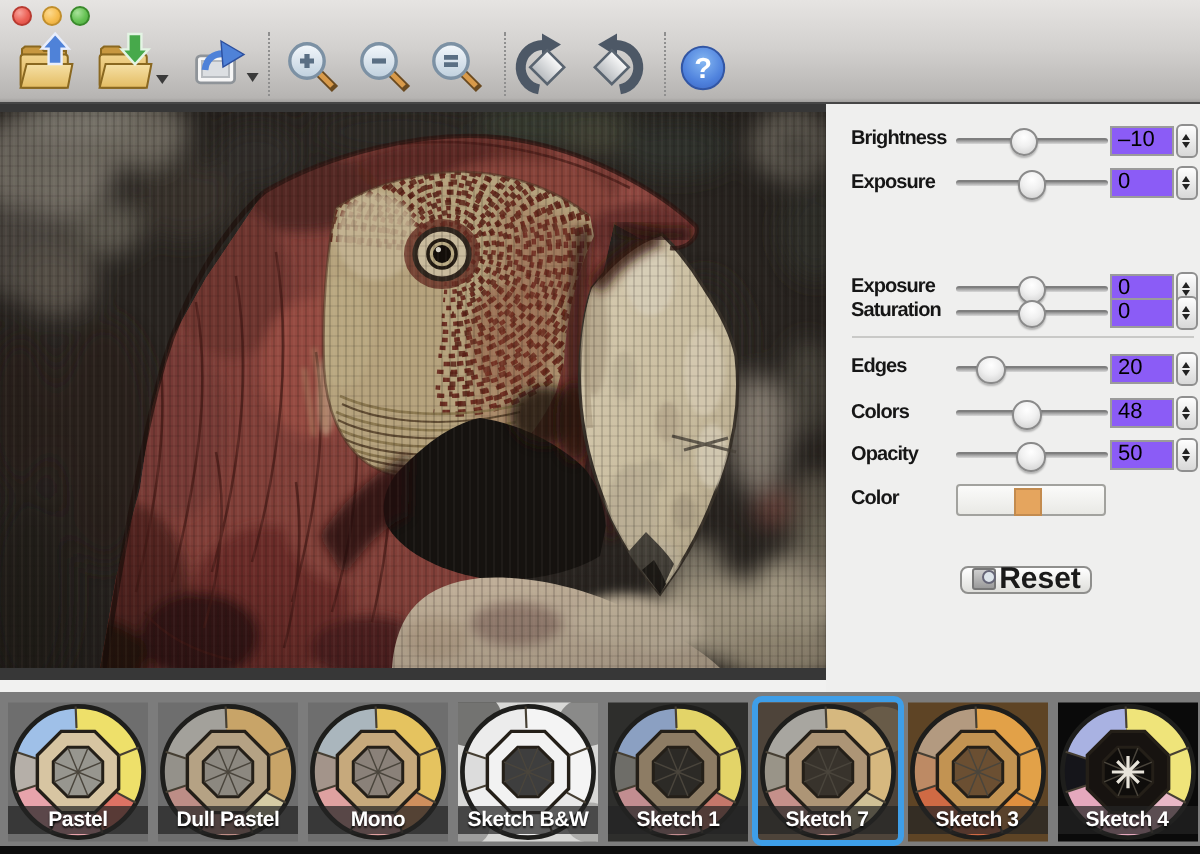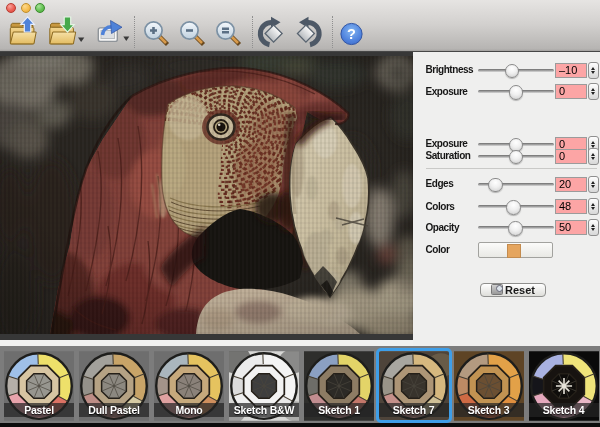--- a/index.html
+++ b/index.html
@@ -8,21 +8,21 @@
  border-bottom:1px solid #464646;box-sizing:border-box}
 .tl{position:absolute;width:8px;height:8px;border-radius:50%;top:3px}
 .sep{position:absolute;top:16px;height:32px;width:0;border-left:1px dotted #8f8f8f}
 .viewer{position:absolute;left:0;top:52px;width:413px;height:287.5px;background:#373737}
 .panel{position:absolute;left:413px;top:52px;width:187px;height:306px;background:#efefee}
 .row{position:absolute;left:0;width:187px;height:20px}
 .row .lbl{line-height:18px}
 .lbl{position:absolute;left:12.5px;top:1px;font-size:10px;font-weight:700;color:#161616;letter-spacing:-0.45px}
 .track{position:absolute;left:65px;width:76px;height:3px;border-radius:2px;background:linear-gradient(#8c8c8c,#d9d9d9);border-top:1px solid #7e7e7e;box-sizing:border-box}
 .thumbk{position:absolute;width:12.5px;height:12.5px;border-radius:50%;background:radial-gradient(circle at 50% 30%,#ffffff 0%,#f0f0f0 45%,#cccccc 100%);border:1px solid #8a8a8a;box-shadow:0 1px 1px rgba(0,0,0,.25)}
-.vbox{position:absolute;left:142px;width:26.5px;height:13px;background:#fca5a5;border:1px solid #9b9b9b;font-size:11px;color:#000;line-height:13px;padding-left:3px}
+.vbox{position:absolute;left:142px;width:26.5px;height:13px;background:#8b5cf6;border:1px solid #9b9b9b;font-size:11px;color:#000;line-height:13px;padding-left:3px}
 .stp{position:absolute;left:174.5px;width:9px;height:15px;border:1px solid #8f8f8f;border-radius:3px;background:linear-gradient(#fdfdfd,#d8d8d8)}
 .stp:before{content:"";position:absolute;left:2px;top:4px;border-left:2.5px solid transparent;border-right:2.5px solid transparent;border-bottom:3.5px solid #222}
 .stp:after{content:"";position:absolute;left:2px;bottom:4px;border-left:2.5px solid transparent;border-right:2.5px solid transparent;border-top:3.5px solid #222}
 .bstrip{position:absolute;left:0;top:339.5px;width:413px;height:6px;background:#f1f1f0}
 .bbar{position:absolute;left:0;top:345.5px;width:600px;height:77.5px;background:#7c7c7c}
 .bblack{position:absolute;left:0;top:423px;width:600px;height:4px;background:#0c0c0c}
 .th{position:absolute;top:5px;width:70px;height:69.5px}
 .th svg{position:absolute;left:0;top:0}
 .cap{position:absolute;left:0;bottom:3px;width:100%;height:14.5px;background:rgba(36,36,36,.72);color:#fff;font-size:10.5px;font-weight:700;text-align:center;line-height:14.5px;text-shadow:0 1px 1px rgba(0,0,0,.8);letter-spacing:-0.2px}
 .selth{position:absolute;left:-3px;top:-3px;width:70px;height:69.5px;border:3px solid #3e9ee8;border-radius:5px}
@@ -389,21 +389,21 @@
         <div class="thumbk" style="left:95.3px;top:3.5px"></div>
 <div class="vbox" style="top:2.5px">50</div>
         <div class="stp" style="top:1.5px"></div>
       </div>
 <div class="row" style="top:188.0px">
         <span class="lbl">Color</span>
 <div style="position:absolute;left:65px;top:2px;width:73px;height:14px;border:1px solid #a2a29e;border-radius:2px;background:linear-gradient(#fbfbfa,#e9e9e5)">
 <div style="position:absolute;left:27.5px;top:0.5px;width:12.5px;height:12.5px;background:#e5a55e;border:0.5px solid #c38b4e"></div>
         </div>
       </div>
-<button style="position:absolute;left:67px;top:230.5px;width:66px;height:14.5px;border:1px solid #8f8f8d;border-radius:4px;background:linear-gradient(#ffffff,#dededa);font-family:'Liberation Sans',sans-serif;font-size:11px;font-weight:700;color:#1a1a1a;padding:0;line-height:12px">
+<button style="position:absolute;left:67px;top:230.5px;width:66px;height:14.5px;border:1px solid #8f8f8d;border-radius:4px;background:linear-gradient(#ffffff,#dededa);font-family:'Liberation Sans',sans-serif;font-size:15px;font-weight:700;color:#1a1a1a;padding:0;line-height:12px">
 <span style="display:inline-block;width:10px;height:9px;vertical-align:-1px;margin-right:2px;background:linear-gradient(#cfcfcf,#9a9a9a);border:0.5px solid #777;border-radius:1.5px;position:relative"><span style="position:absolute;left:4px;top:0px;width:5px;height:5px;border:1px solid #667;border-radius:50%;background:#dde4ea"></span></span>Reset</button>
 </div>
 <div class="bstrip"></div>
 <div class="bbar">
 <div class="th" style="left:4px;--b:#9fc0e8;--y:#eee06a;--s:#dd7264;--p:#e8a3ab;--g:#b5afa8;--o:#d7c5a2;--i:#97968f">
 <svg width="70" height="70" viewBox="0 0 70 69.5">
 <rect x="0" y="0" width="70" height="69.5" fill="#6e6e6e"></rect>
 <g transform="translate(35 34.75) scale(1.075) translate(-35 -34)">
 <path d="M6.0,24.6 A30.5,30.5 0 0 1 33.9,3.5 L34.3,15.0 A19,19 0 0 0 16.9,28.1 Z" fill="var(--b)"></path>
 <path d="M33.9,3.5 A30.5,30.5 0 0 1 61.9,48.3 L51.8,42.9 A19,19 0 0 0 34.3,15.0 Z" fill="var(--y)"></path>

